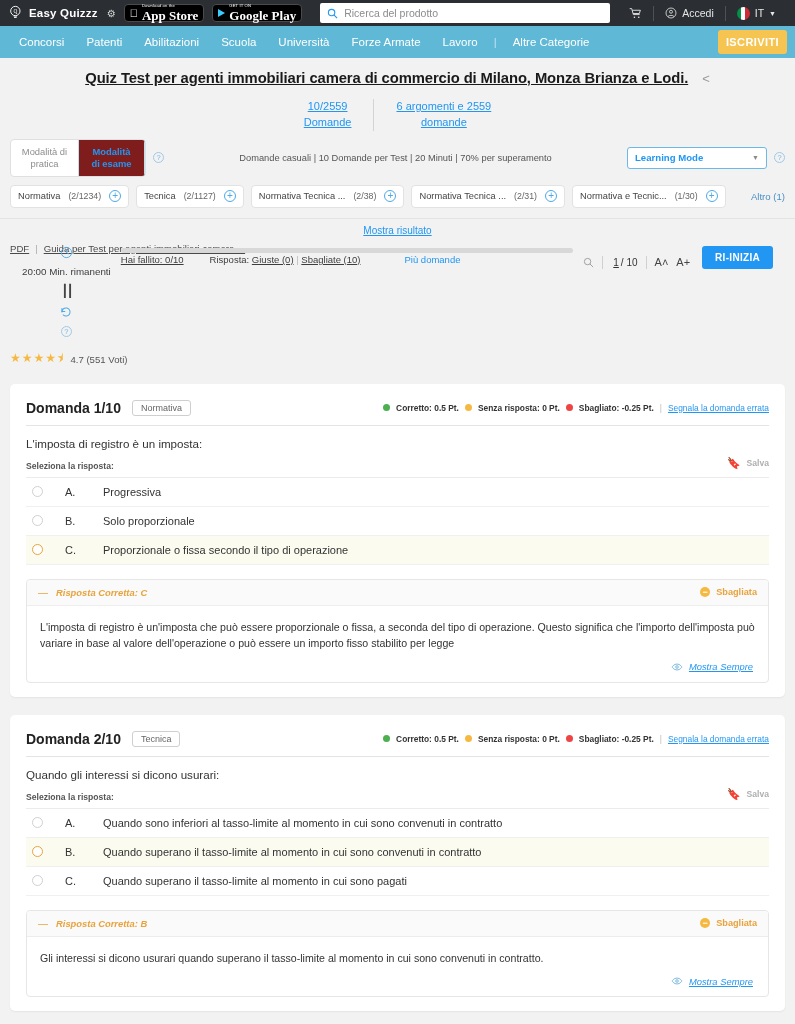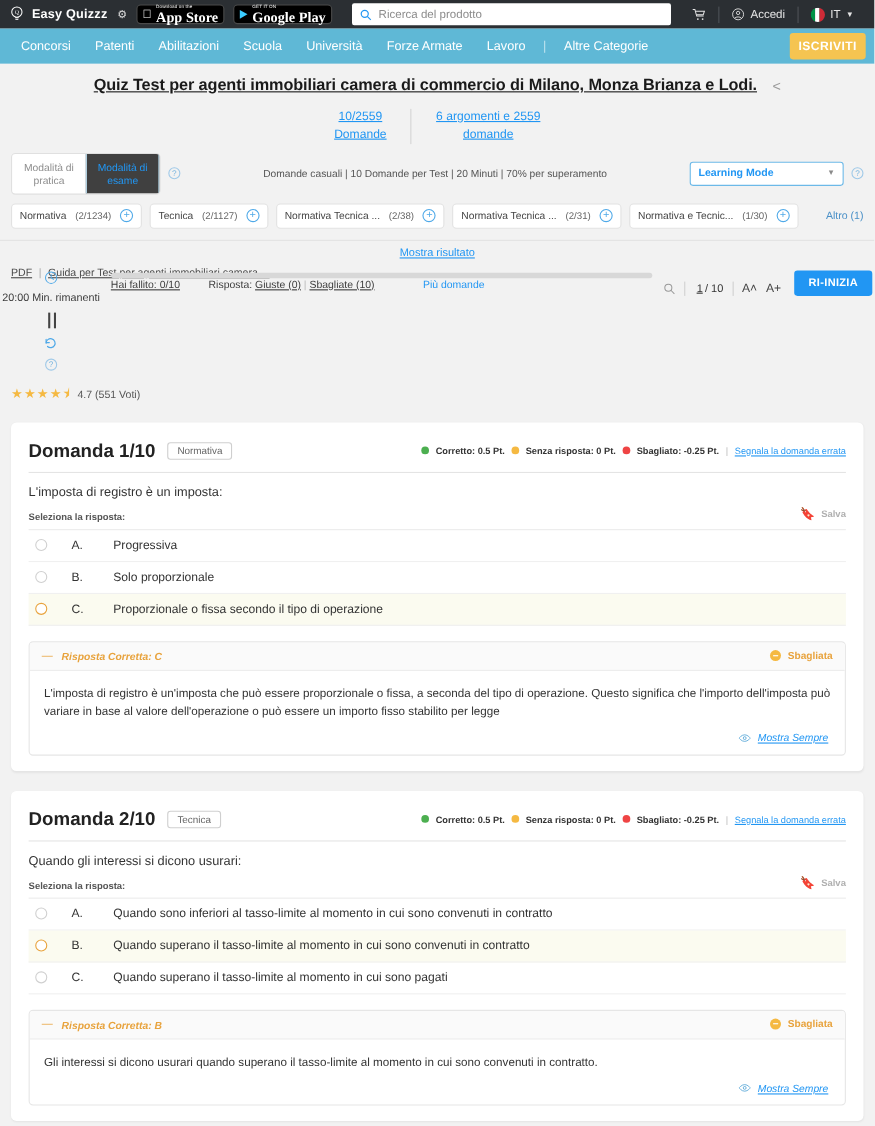--- a/index.html
+++ b/index.html
@@ -120,21 +120,21 @@
   }
   .mode-tabs {
     display: flex; background: #fff; border: 1px solid #e0e0e0;
     border-radius: 4px; overflow: hidden;
   }
   .mode-tab {
     font-size: 9.4px; text-align: center; padding: 6px 9px;
     line-height: 1.25; color: #8e8e8e; cursor: pointer; width: 67px;
   }
   .mode-tab.active {
-    background: #404040; color: #2196f3; font-weight: normal;
+    background: #7f1d1d; color: #2196f3; font-weight: bold;
     border-left: 1px solid #bcdff2; border-right: 1px solid #bcdff2;
   }
   .qmark {
     width: 11px; height: 11px; border: 1px solid #9fc9e8; border-radius: 50%;
     color: #7cb7e0; font-size: 7.5px; display: flex; align-items: center;
     justify-content: center; cursor: pointer; flex: none;
   }
   .mode-meta {
     flex: 1; text-align: center; font-size: 9.3px; color: #555;
   }
@@ -159,21 +159,21 @@
   .chip .cnt { color: #666; font-size: 8.8px; }
   .chip .plus {
     width: 12px; height: 12px; border-radius: 50%; border: 1px solid #4fa9e8;
     color: #4fa9e8; font-size: 10px; line-height: 9px; text-align: center; flex: none;
   }
   .chips-more {
     margin-left: auto; font-size: 9.6px; color: #4a90c7; cursor: pointer;
   }
 
   
-  .timer-section { padding: 6px 2px 10px; position: relative; }
+  .timer-section { padding: 6px 22px 10px; position: relative; }
   .mostra-risultato {
     text-align: center; font-size: 10px; color: #2196f3;
     text-decoration: underline; cursor: pointer; margin-bottom: 8px;
   }
   .timer-grid { display: flex; align-items: flex-start; gap: 10px; }
   .timer-left { display: flex; align-items: center; gap: 7px; padding-top: 2px; flex-direction: column; }
   .clock-icon { color: #4fa9e8; font-size: 12px; }
   .timer-text { font-size: 9.8px; color: #3d3d3d; }
   .pause-btn { color: #444; font-size: 12px; letter-spacing: -2px; cursor: pointer; }
   .reset-btn { color: #4fa9e8; font-size: 13px; cursor: pointer; }
@@ -205,21 +205,21 @@
   }
   .stars { color: #f5b942; font-size: 12px; letter-spacing: 1px; }
   .rating-text { font-size: 9.6px; color: #555; }
 
   
   .card {
     background: #fff; border-radius: 5px; margin: 0 10px 18px;
     padding: 16px 16px 14px; box-shadow: 0 1px 2px rgba(0,0,0,.06);
   }
   .q-head { display: flex; align-items: center; gap: 11px; }
-  .q-title { font-size: 17px; font-weight: bold; color: #222; }
+  .q-title { font-size: 14px; font-weight: bold; color: #222; }
   .q-tag {
     border: 1px solid #cfcfcf; border-radius: 3px; padding: 2px 8px;
     font-size: 9px; color: #666;
   }
   .q-scoring {
     margin-left: auto; display: flex; align-items: center; gap: 6px;
     font-size: 8.4px; font-weight: bold; color: #333;
   }
   .dot { width: 7px; height: 7px; border-radius: 50%; display: inline-block; }
   .q-scoring .pipe { color: #bbb; font-weight: normal; }

